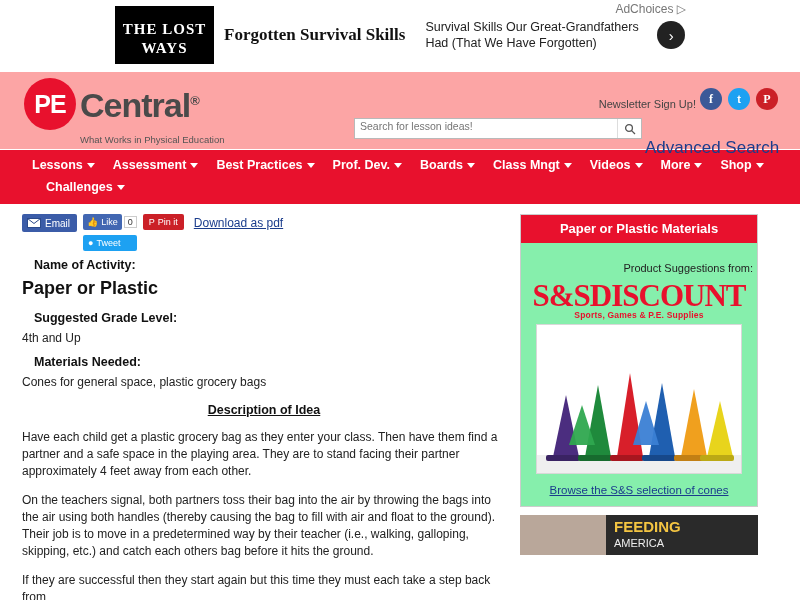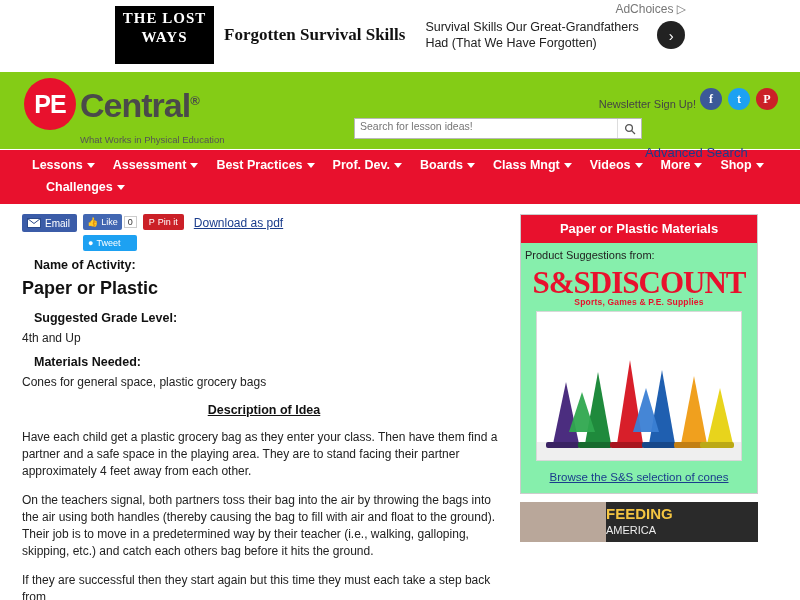--- a/index.html
+++ b/index.html
@@ -22,21 +22,21 @@
   .ad-inner {
     width:570px; height:66px; margin-top:2px;
     display:flex; align-items:center;
     background:#ffffff;
     position:relative;
   }
   .ad-logo {
     width:100px; height:58px; background:#000;
     color:#fff; font-family:"Liberation Serif", serif;
     font-weight:bold; font-size:15px; line-height:19px;
-    text-align:center; padding-top:3px; letter-spacing:1px;
+    text-align:center; padding-top:14px; letter-spacing:1px;
   }
   .ad-headline {
     font-family:"Liberation Serif", serif;
     font-weight:bold; font-size:17px; color:#111;
     padding:0 10px; white-space:nowrap;
   }
   .ad-sub {
     font-family:"Liberation Sans", sans-serif;
     font-size:12.5px; color:#222; line-height:16px;
     width:230px; text-align:left; padding-left:10px;
@@ -47,21 +47,21 @@
     display:flex; align-items:center; justify-content:center;
     margin-left:14px;
   }
   .ad-choices {
     position:absolute; right:114px; top:2px;
     font-size:12px; color:#777;
   }
 
   
   .header {
-    position:relative; height:78px; background:#84cc16;
+    position:relative; height:78px; background:#fca5a5;
     border-bottom:1px solid #fff;
   }
   .logo-wrap {
     position:absolute; left:24px; top:6px;
     display:flex; align-items:flex-start;
   }
   .logo-circle {
     width:52px; height:52px; border-radius:50%;
     background:#e8112d; color:#fff;
     display:flex; align-items:center; justify-content:center;
@@ -111,22 +111,22 @@
     font-size:10.5px; color:#888; padding-left:5px;
     font-family:"Liberation Sans", sans-serif;
     background:transparent;
   }
   .search-btn {
     width:24px; height:19px; border-left:1px solid #ddd;
     display:flex; align-items:center; justify-content:center;
     background:#fff;
   }
   .adv-search {
-    position:absolute; left:645px; top:73px;
-    font-size:13px; color:#1a3c8c;
+    position:absolute; left:645px; top:66px;
+    font-size:17px; color:#1a3c8c;
   }
 
   
   .nav {
     background:#e8112d; color:#fff;
     padding:4px 0 6px 0;
     min-height:36px;
   }
   .nav-row {
     display:flex; flex-wrap:wrap; padding-left:32px;
@@ -212,22 +212,22 @@
   .sidebar { width:258px; padding-right:10px; }
   .promo-box {
     width:238px; border:1px solid #ccc; background:#86efac;
   }
   .promo-head {
     background:#e8112d; color:#fff; text-align:center;
     font-weight:bold; font-size:13px; padding:6px 4px;
     line-height:16px;
   }
   .promo-sub {
-    text-align:left; font-size:11px; color:#222;
-    padding:6px 4px 4px 4px;
+    text-align:right; font-size:11px; color:#222;
+    padding:19px 4px 4px 4px;
   }
   .ss-logo {
     text-align:center; padding:2px 0 4px 0;
   }
   .ss-main {
     font-family:"Liberation Serif", serif;
     font-weight:bold; font-size:31px; color:#e8112d;
     letter-spacing:-1px; line-height:32px;
   }
   .ss-tag {
@@ -260,21 +260,21 @@
   }
   .promo-bottom {
     width:238px; height:40px; margin-top:8px;
     background:#2a2a2a; position:relative; overflow:hidden;
     display:flex;
   }
   .pb-img { width:86px; height:100%; background:#b9a79a; }
   .pb-text {
     flex:1; color:#f4c542; font-weight:bold; font-size:15px;
     display:flex; flex-direction:column; justify-content:center;
-    line-height:16px;
+    padding-left:8px; line-height:16px;
     font-family:"Liberation Sans", sans-serif;
   }
   .pb-text small { color:#eee; font-size:11px; font-weight:normal; }
 </style>
 </head>
 <body>
 
 <div class="ad-banner">
   <div class="ad-inner">
     <div class="ad-logo">THE LOST WAYS</div>

